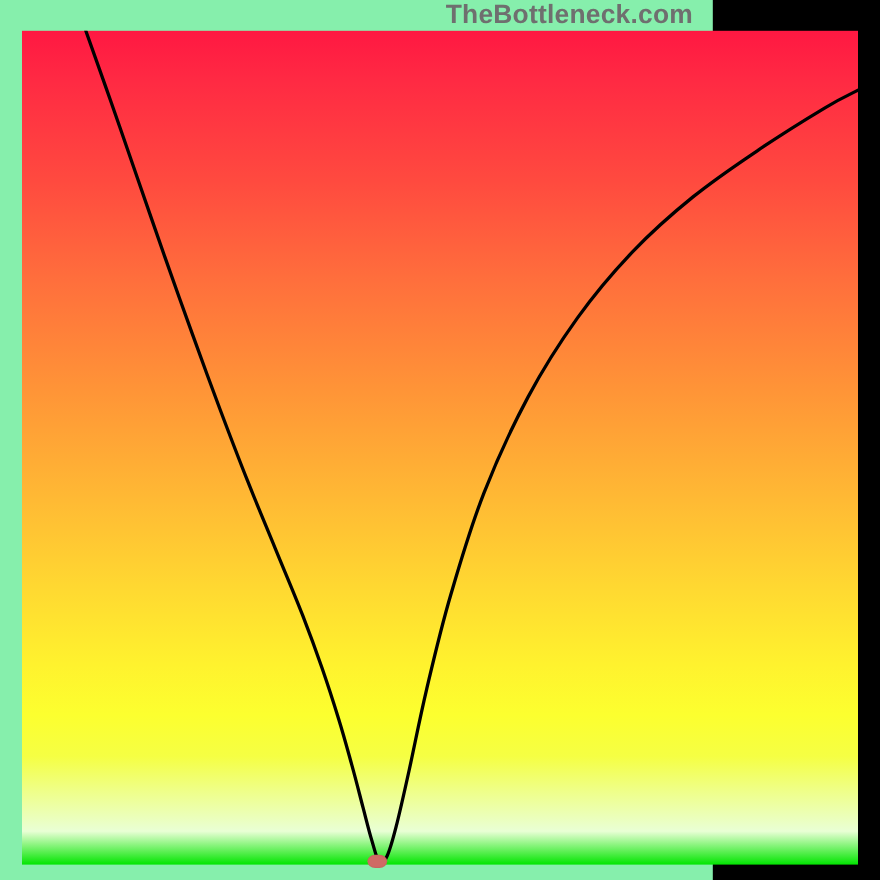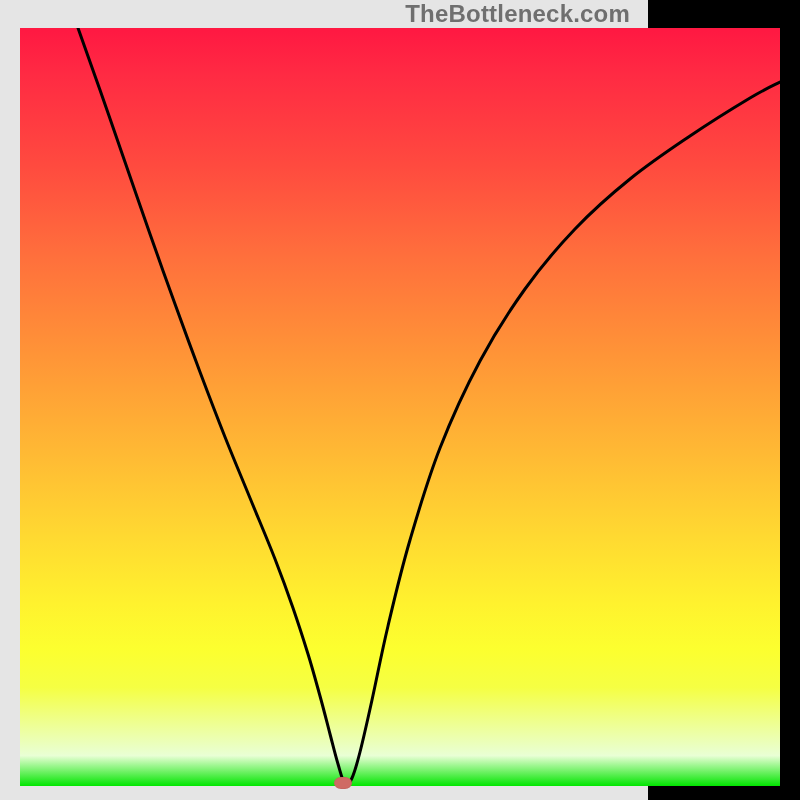--- a/index.html
+++ b/index.html
@@ -7,21 +7,21 @@
     padding: 0;
     width: 800px;
     height: 800px;
     background: #000;
     overflow: hidden;
   }
   .outer {
     position: relative;
     width: 648px;
     height: 800px;
-    background: #e5e5e5;
+    background: #86efac;
   }
   .watermark {
     position: absolute;
     top: 0;
     right: 18px;
     color: #6f6f6f;
     font-family: Arial, Helvetica, sans-serif;
     font-size: 24px;
     font-weight: 600;
     letter-spacing: 0.2px;

